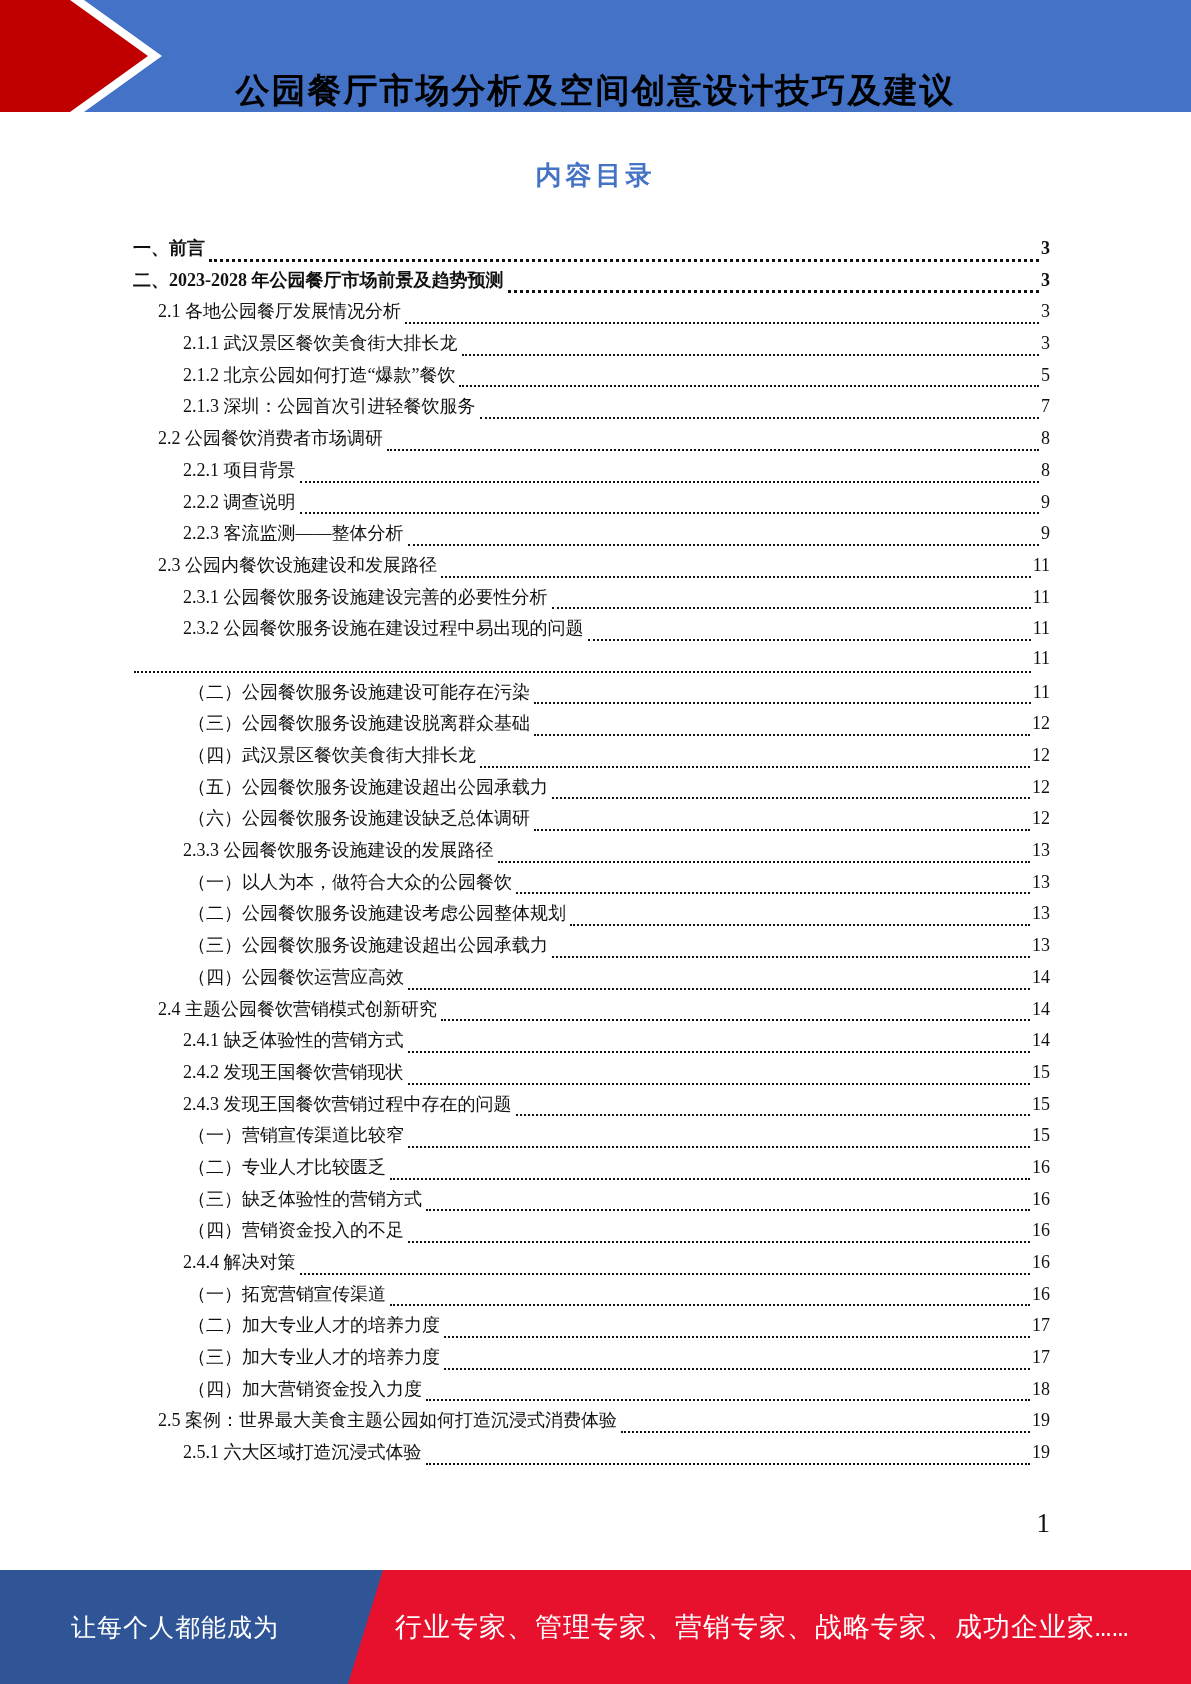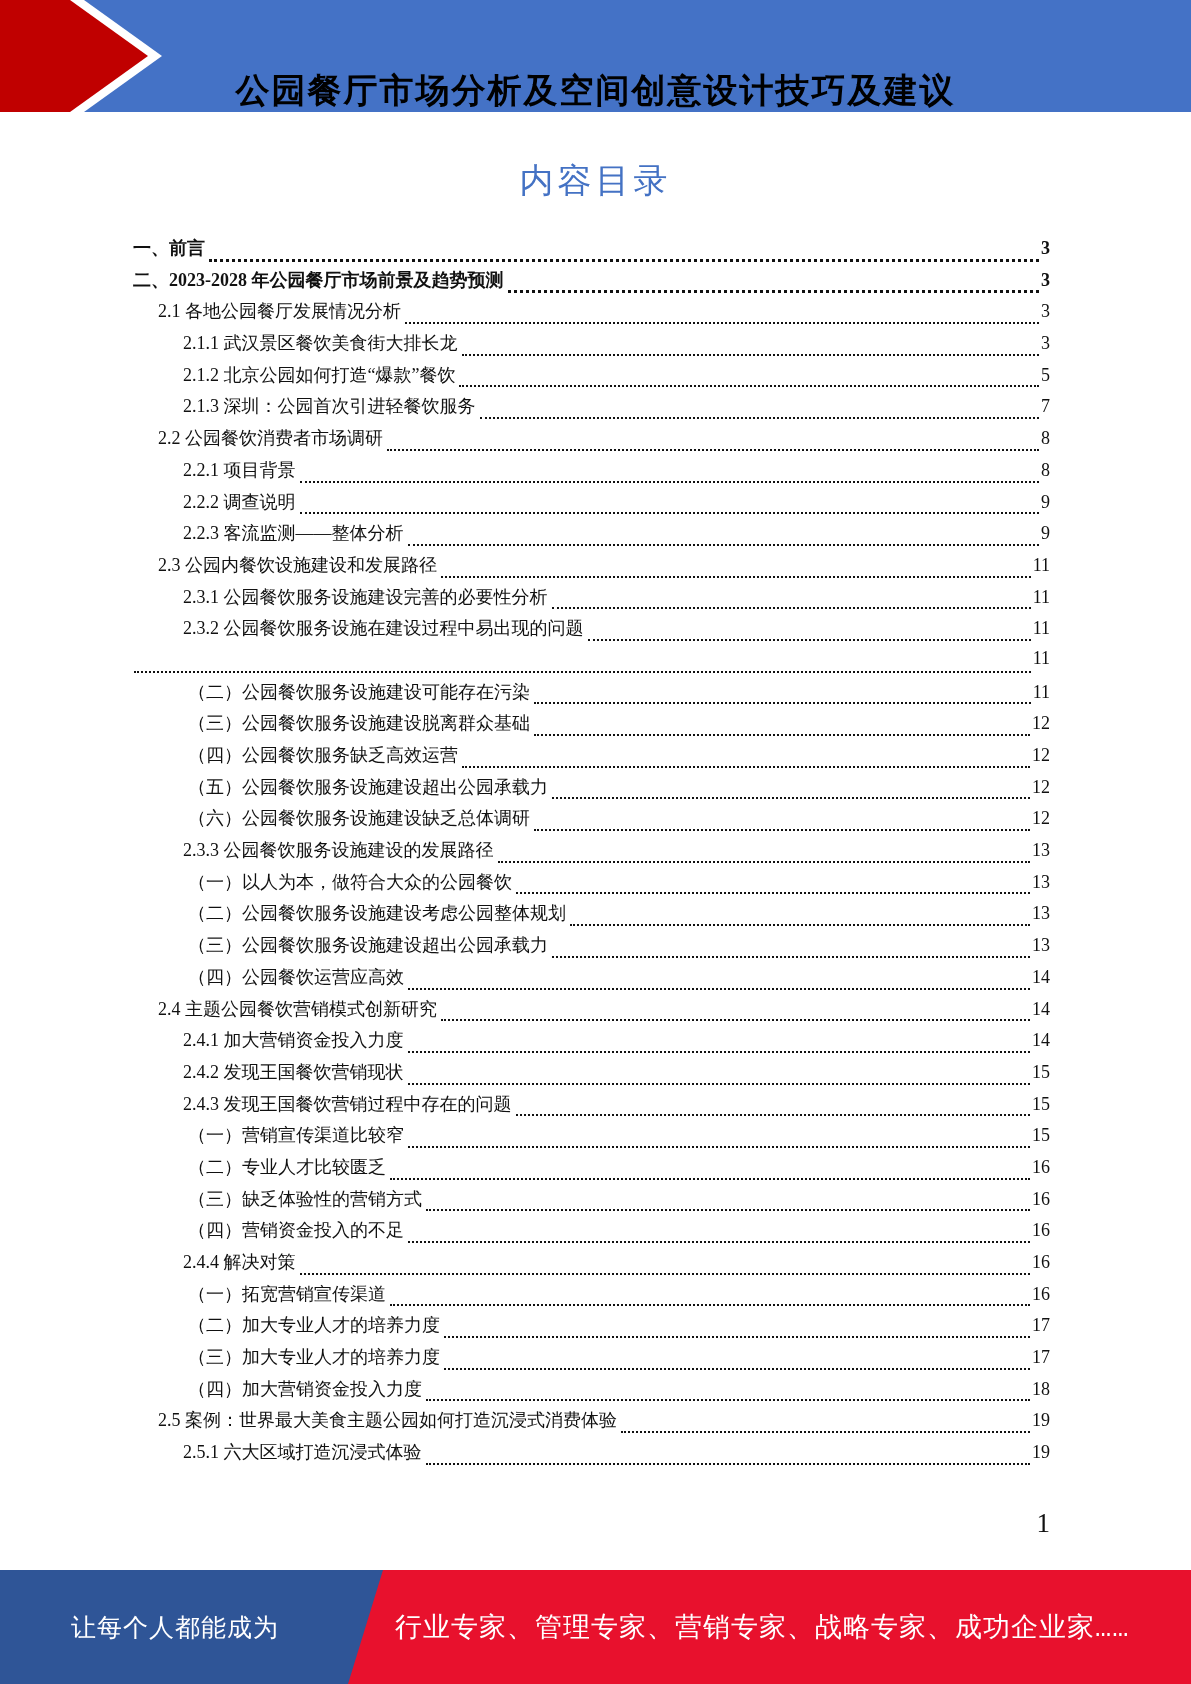--- a/index.html
+++ b/index.html
@@ -28,21 +28,21 @@
     position:absolute; top:0; left:0; right:0; height:92px;
     display:flex; align-items:center; justify-content:center;
     color:#000000; font-family:"Liberation Sans","DejaVu Sans",sans-serif;
     font-weight:700; font-size:34px; letter-spacing:2px;margin-top:45px;
   }
 
   
   .toc-heading {
     position:absolute; top:158px; left:0; width:100%;
     text-align:center; color:var(--heading-blue,#4472C4);
-    font-weight:400; font-size:34px; letter-spacing:4px;
+    font-weight:700; font-size:26px; letter-spacing:4px;
   }
 
   
   .toc {
     position:absolute; top:236px; left:133px; width:917px;
   }
   .toc-row {
     display:flex; align-items:baseline; height:31.7px;
     font-size:18px; color:#111111; white-space:nowrap;
   }
@@ -174,21 +174,21 @@
         <span class="label">（二）公园餐饮服务设施建设可能存在污染</span>
         <span class="dots"></span>
         <span class="pg">11</span>
       </div>
       <div class="toc-row lv4">
         <span class="label">（三）公园餐饮服务设施建设脱离群众基础</span>
         <span class="dots"></span>
         <span class="pg">12</span>
       </div>
       <div class="toc-row lv4">
-        <span class="label">（四）公园餐饮服务缺乏高效运营</span>
+        <span class="label">（四）武汉景区餐饮美食街大排长龙</span>
         <span class="dots"></span>
         <span class="pg">12</span>
       </div>
       <div class="toc-row lv4">
         <span class="label">（五）公园餐饮服务设施建设超出公园承载力</span>
         <span class="dots"></span>
         <span class="pg">12</span>
       </div>
       <div class="toc-row lv4">
         <span class="label">（六）公园餐饮服务设施建设缺乏总体调研</span>
@@ -219,21 +219,21 @@
         <span class="label">（四）公园餐饮运营应高效</span>
         <span class="dots"></span>
         <span class="pg">14</span>
       </div>
       <div class="toc-row lv2">
         <span class="label">2.4 主题公园餐饮营销模式创新研究</span>
         <span class="dots"></span>
         <span class="pg">14</span>
       </div>
       <div class="toc-row lv3">
-        <span class="label">2.4.1 加大营销资金投入力度</span>
+        <span class="label">2.4.1 缺乏体验性的营销方式</span>
         <span class="dots"></span>
         <span class="pg">14</span>
       </div>
       <div class="toc-row lv3">
         <span class="label">2.4.2 发现王国餐饮营销现状</span>
         <span class="dots"></span>
         <span class="pg">15</span>
       </div>
       <div class="toc-row lv3">
         <span class="label">2.4.3 发现王国餐饮营销过程中存在的问题</span>

